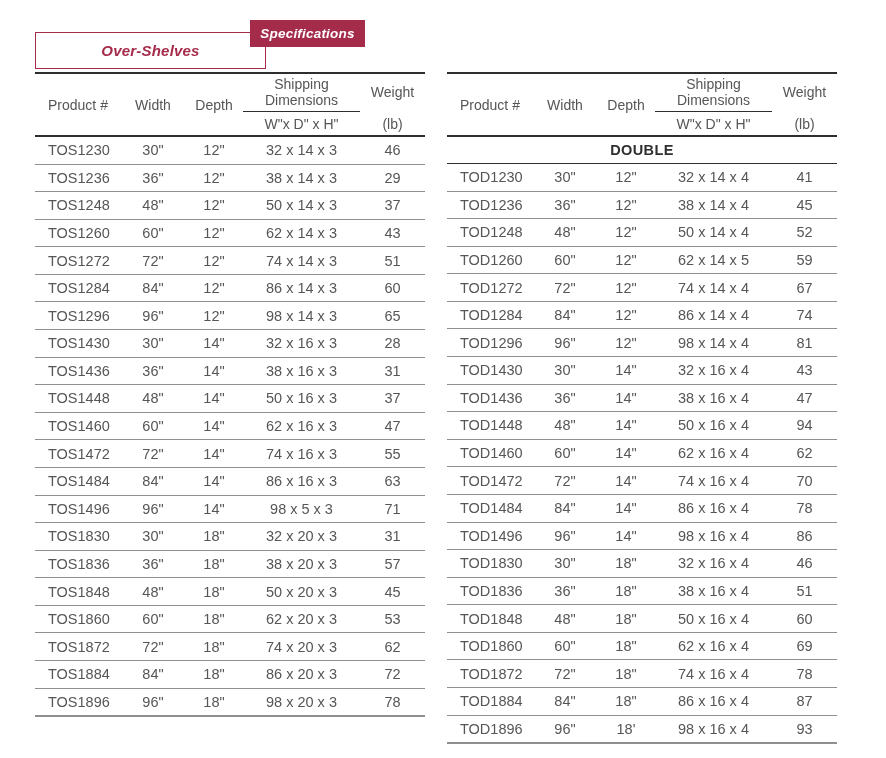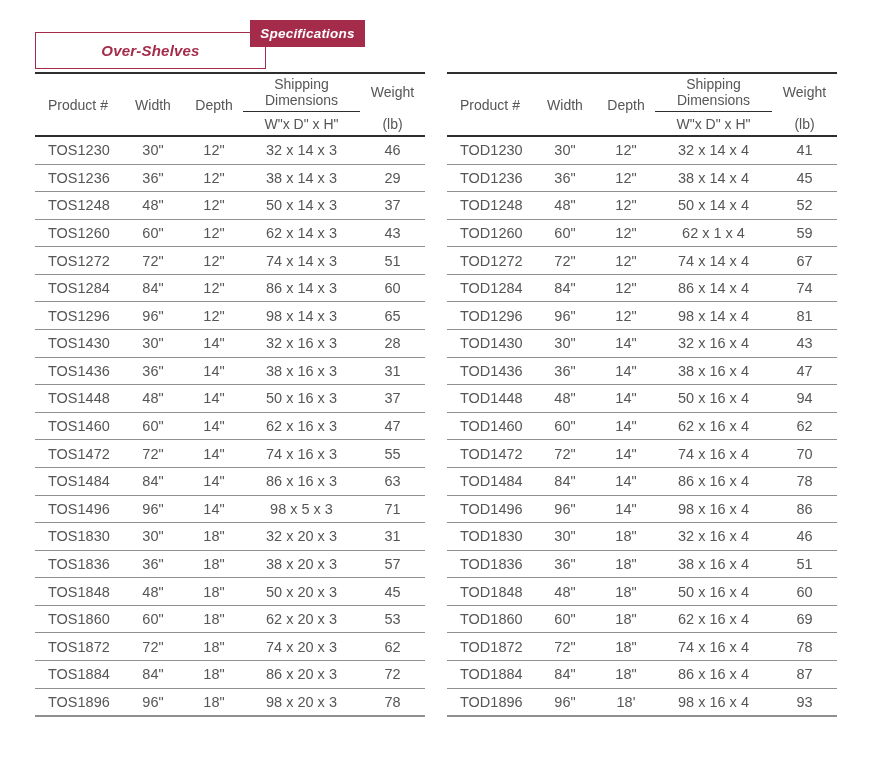--- a/index.html
+++ b/index.html
@@ -250,20 +250,21 @@
           </div>
           <div class="sub-part">W"x D" x H"</div>
         </div>
         <div class="hcell col2">
           <div class="top-part">
             <span>Weight</span>
           </div>
           <div class="sub-part">(lb)</div>
         </div>
       </div>
+      <div class="band">DOUBLE</div>
       <div class="rows">
           <div class="row">
             <div class="cell c0">TOD1230</div>
             <div class="cell c1">30"</div>
             <div class="cell c2">12"</div>
             <div class="cell c3">32 x 14 x 4</div>
             <div class="cell c4">41</div>
           </div>
           <div class="row">
             <div class="cell c0">TOD1236</div>
@@ -276,21 +277,21 @@
             <div class="cell c0">TOD1248</div>
             <div class="cell c1">48"</div>
             <div class="cell c2">12"</div>
             <div class="cell c3">50 x 14 x 4</div>
             <div class="cell c4">52</div>
           </div>
           <div class="row">
             <div class="cell c0">TOD1260</div>
             <div class="cell c1">60"</div>
             <div class="cell c2">12"</div>
-            <div class="cell c3">62 x 1 x 4</div>
+            <div class="cell c3">62 x 14 x 5</div>
             <div class="cell c4">59</div>
           </div>
           <div class="row">
             <div class="cell c0">TOD1272</div>
             <div class="cell c1">72"</div>
             <div class="cell c2">12"</div>
             <div class="cell c3">74 x 14 x 4</div>
             <div class="cell c4">67</div>
           </div>
           <div class="row">

